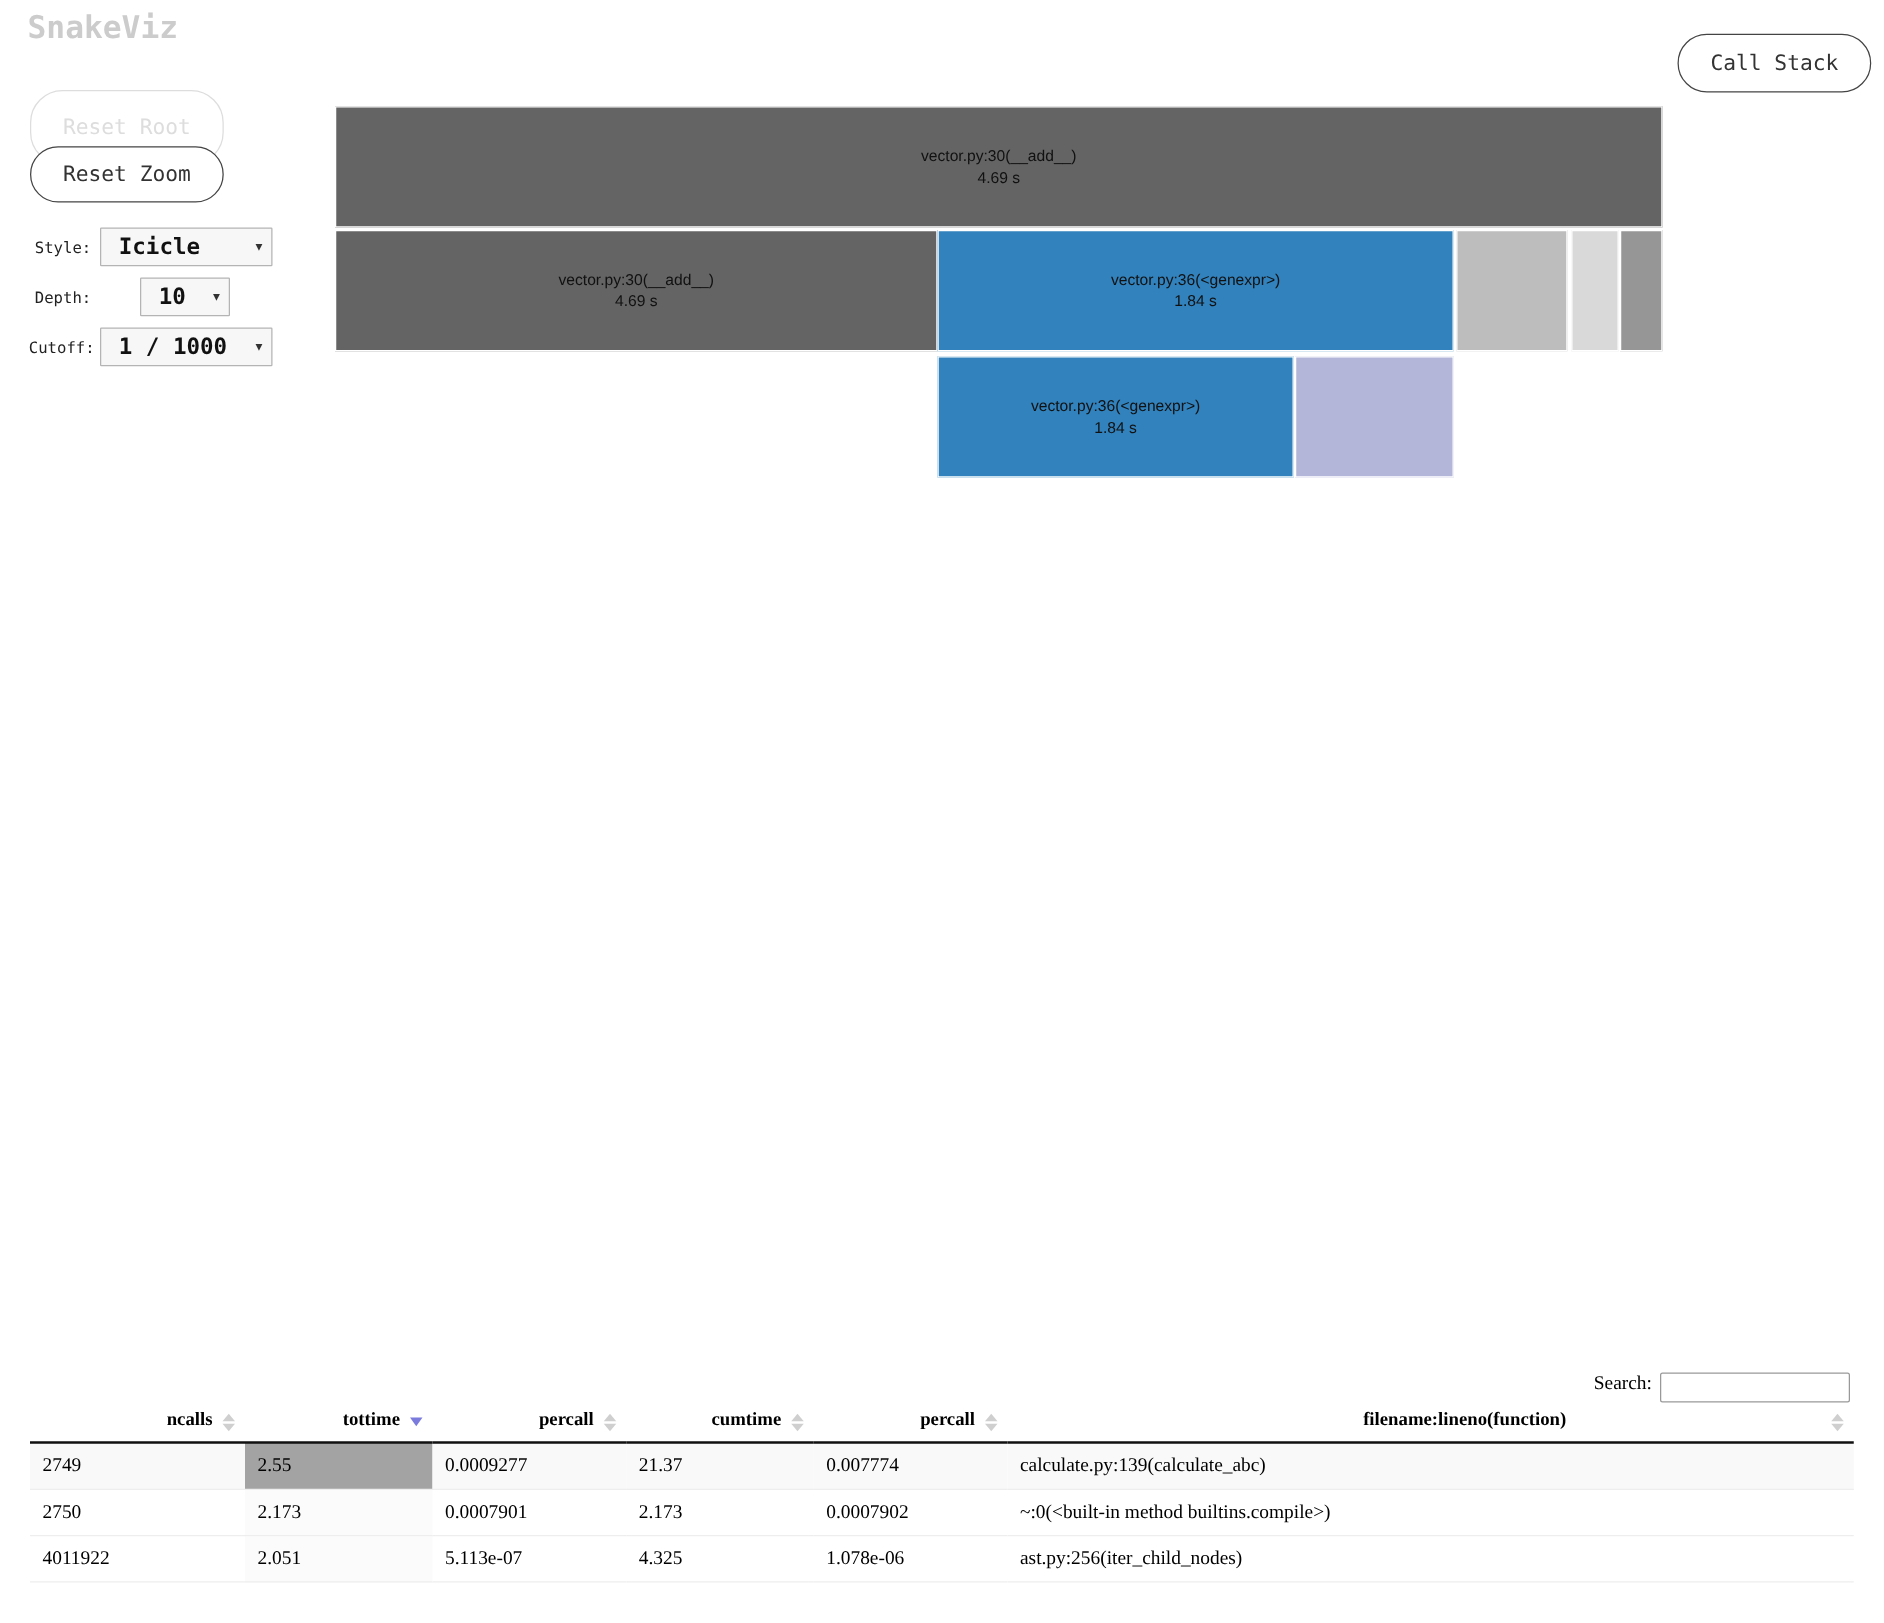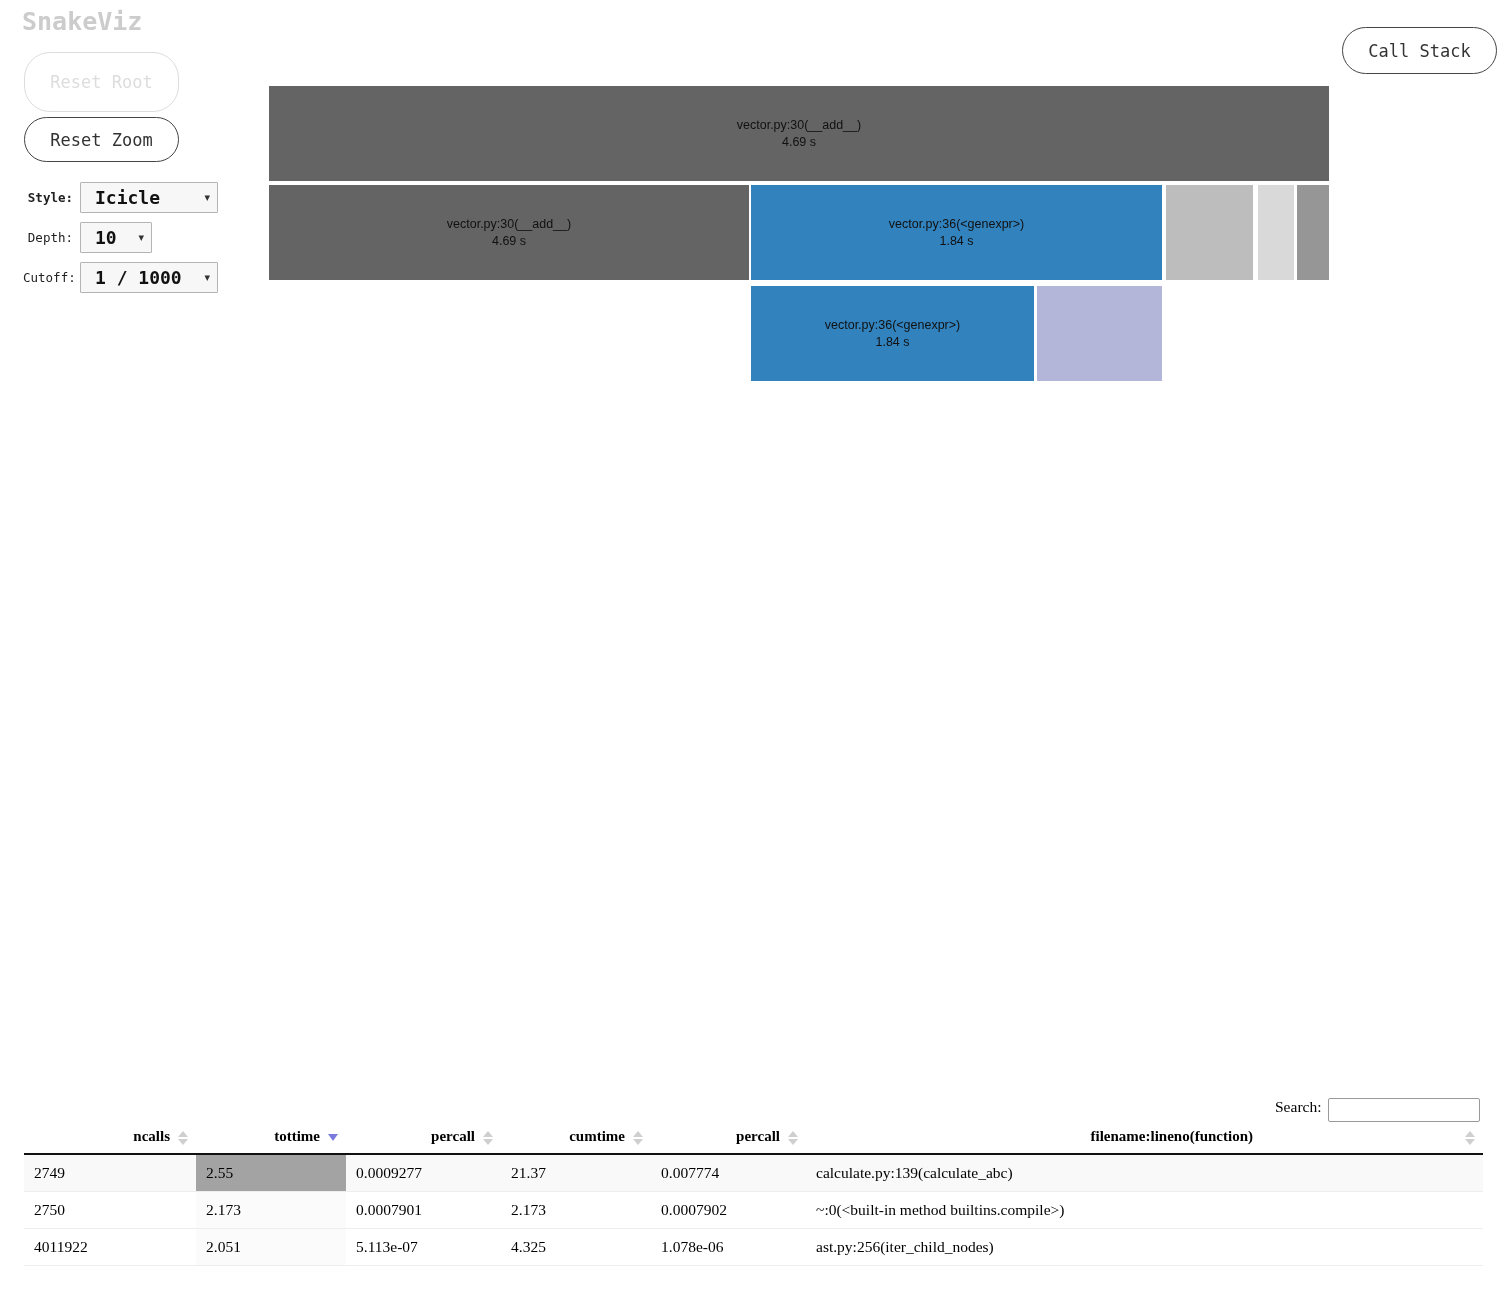--- a/index.html
+++ b/index.html
@@ -48,21 +48,21 @@
     display: flex;
     align-items: center;
     justify-content: center;
     cursor: pointer;
   }
   .pill-btn.disabled {
     border-color: #dddddd;
     color: #dddddd;
     cursor: default;
   }
-  #reset-root-btn { left: 24px; top: 52px; width: 155px; height: 60px; }
+  #reset-root-btn { left: 24px; top: 72px; width: 155px; height: 60px; }
   #reset-zoom-btn { left: 24px; top: 117px; width: 155px; height: 45px; }
   #call-stack-btn { left: 1342px; top: 27px; width: 155px; height: 47px; }
 
   
   .ctrl-row {
     position: absolute;
     display: flex;
     align-items: center;
   }
   .ctrl-label {
@@ -92,23 +92,23 @@
     position: absolute;
     right: 8px;
     top: 50%;
     transform: translateY(-55%);
     pointer-events: none;
     font-size: 11px;
     color: #333;
     font-family: "DejaVu Sans", sans-serif;
   }
   #row-style  { left: 23px; top: 182px; }
-  #row-depth  { left: 23px; top: 222px; }
+  #row-depth  { left: 23px; top: 222px; gap: 32px; }
   #row-cutoff { left: 23px; top: 262px; }
-  #row-style  .ctrl-label { width: 50px; font-weight: bold; }
+  #row-style  .ctrl-label { width: 50px; }
   #row-depth  .ctrl-label { width: 50px; }
   #row-cutoff .ctrl-label { width: 50px; }
 
   
   #icicle {
     position: absolute;
     left: 0;
     top: 0;
     width: 1507px;
     height: 420px;

